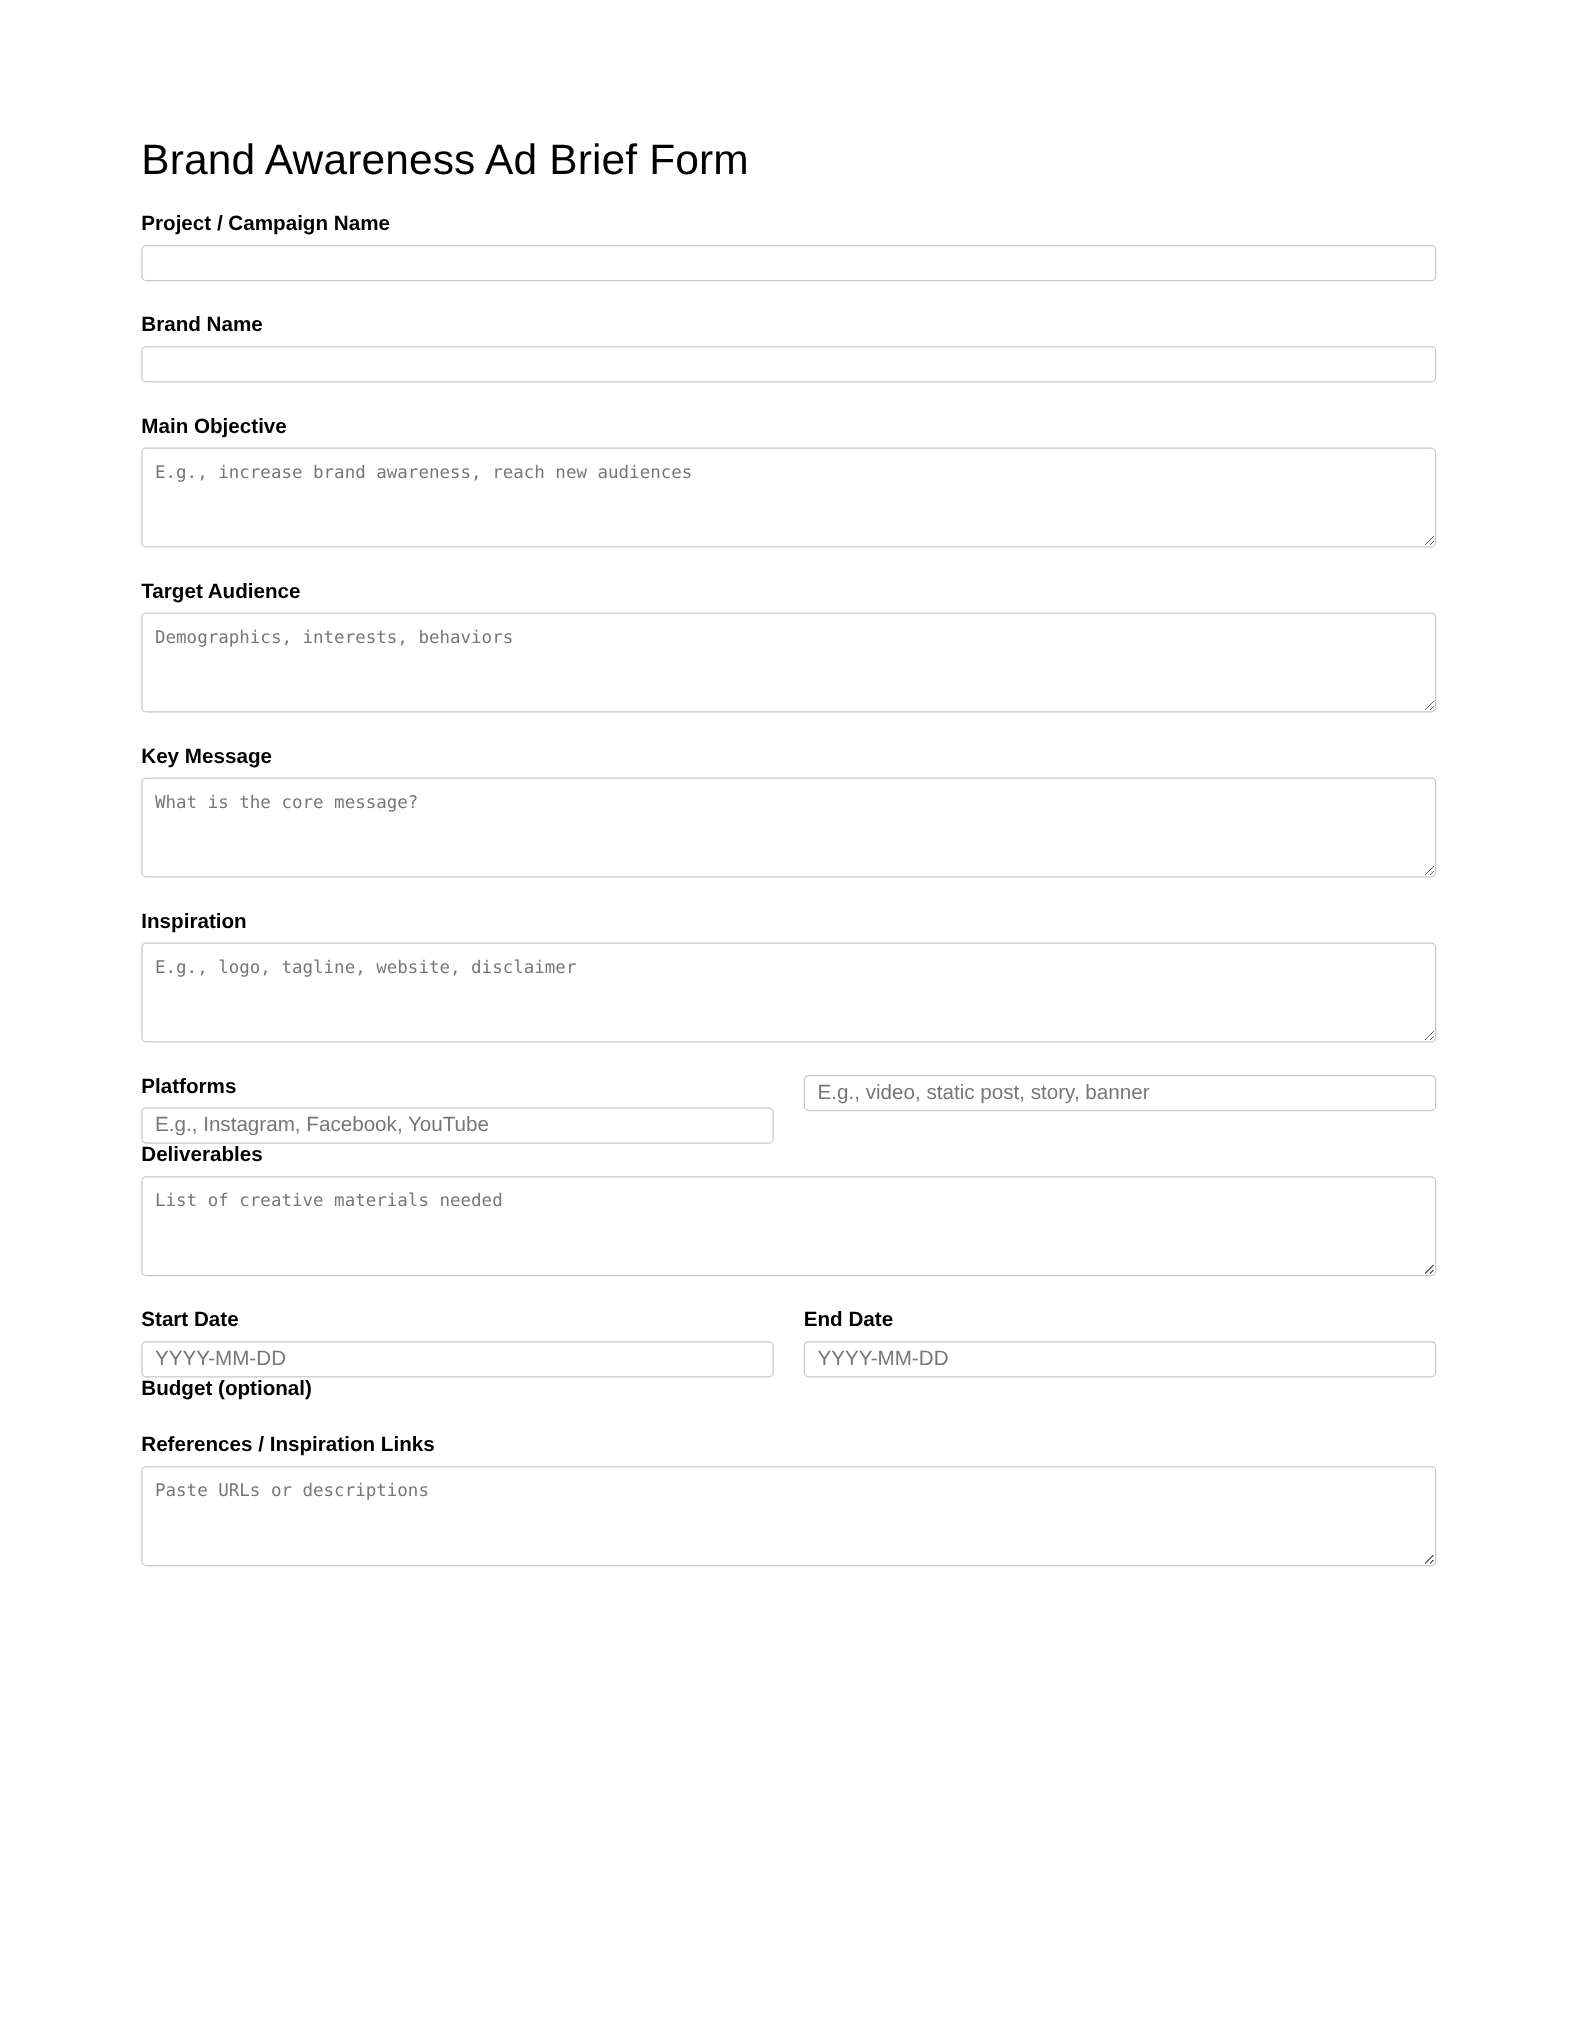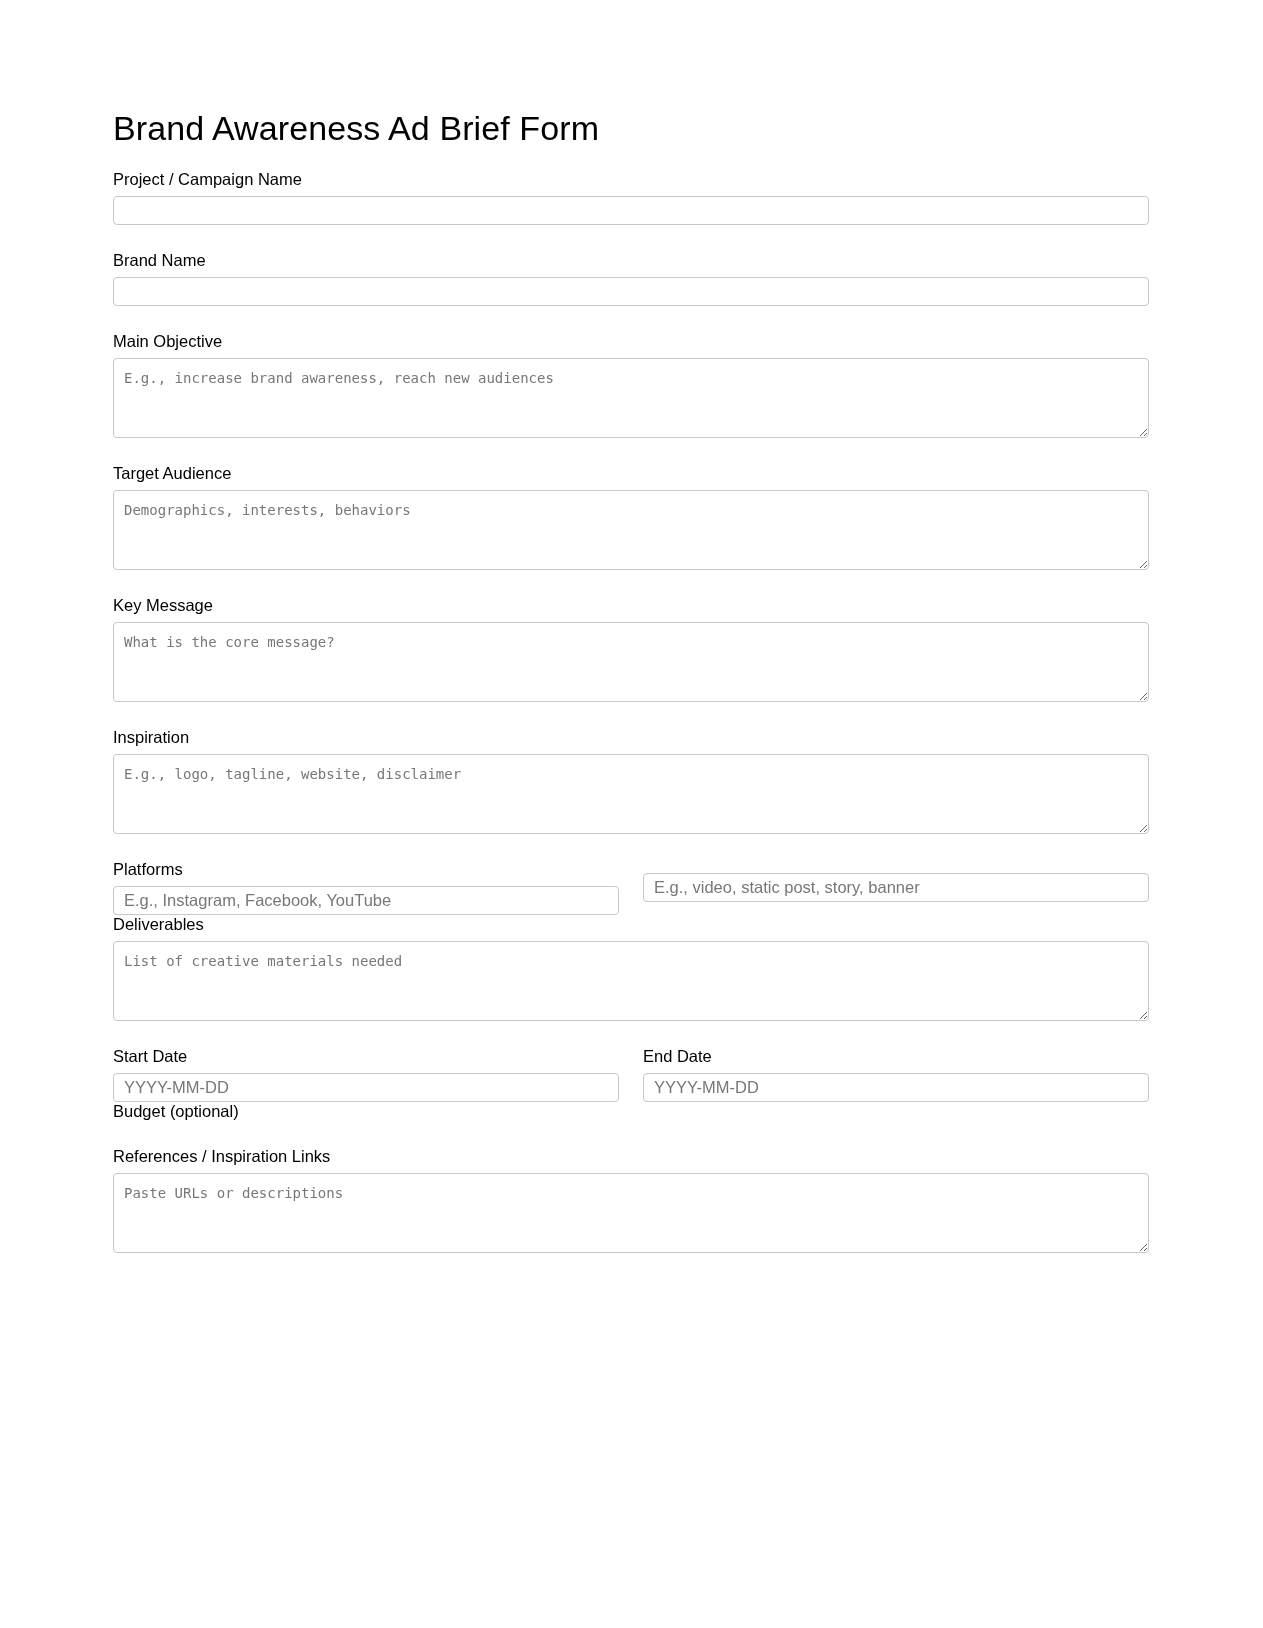--- a/index.html
+++ b/index.html
@@ -3,30 +3,30 @@
 <meta charset="utf-8">
 <style>
   html, body { margin: 0; padding: 0; background: #ffffff; }
   body { width: 1263px; height: 1628px; position: relative; overflow: hidden;
          font-family: "Liberation Sans", sans-serif; color: #000; }
   .viewport { position: absolute; left: 0; top: 0; width: 1263px; height: 1299px; overflow: hidden; }
   .form { position: absolute; left: 113px; top: 108px; width: 1036px; }
   h1 { font-size: 34px; font-weight: normal; margin: 0 0 22px 0; line-height: 40px; letter-spacing: 0.1px; }
   .field { margin-bottom: 26px; }
   .field.tight { margin-bottom: 0; }
-  label { display: block; font-size: 16.5px; line-height: 19px; margin-bottom: 7px; }
+  label { display: block; font-size: 16.5px; line-height: 19px; margin-bottom: 7px; font-weight: bold; }
   input, textarea {
     box-sizing: border-box; width: 100%; border: 1px solid #c8c8c8; border-radius: 4px;
     background: #fff; outline: none; display: block; margin: 0;
   }
   input { height: 29px; padding: 0 10px; font-family: "Liberation Sans", sans-serif; font-size: 16.5px; color: #000; }
   textarea { height: 80px; padding: 10px 10px; font-family: "DejaVu Sans Mono", monospace; font-size: 14px; line-height: 18px; resize: vertical; color: #0f766e; }
   input::placeholder { color: #777; }
   textarea::placeholder { color: #777; }
-  .row { display: flex; gap: 24px; align-items: center; }
+  .row { display: flex; gap: 24px; }
   .row .col { flex: 1; }
   .row .col input { width: 100%; }
 </style>
 </head>
 <body>
 
 <div class="viewport">
   <form class="form">
     <h1>Brand Awareness Ad Brief Form</h1>
 

